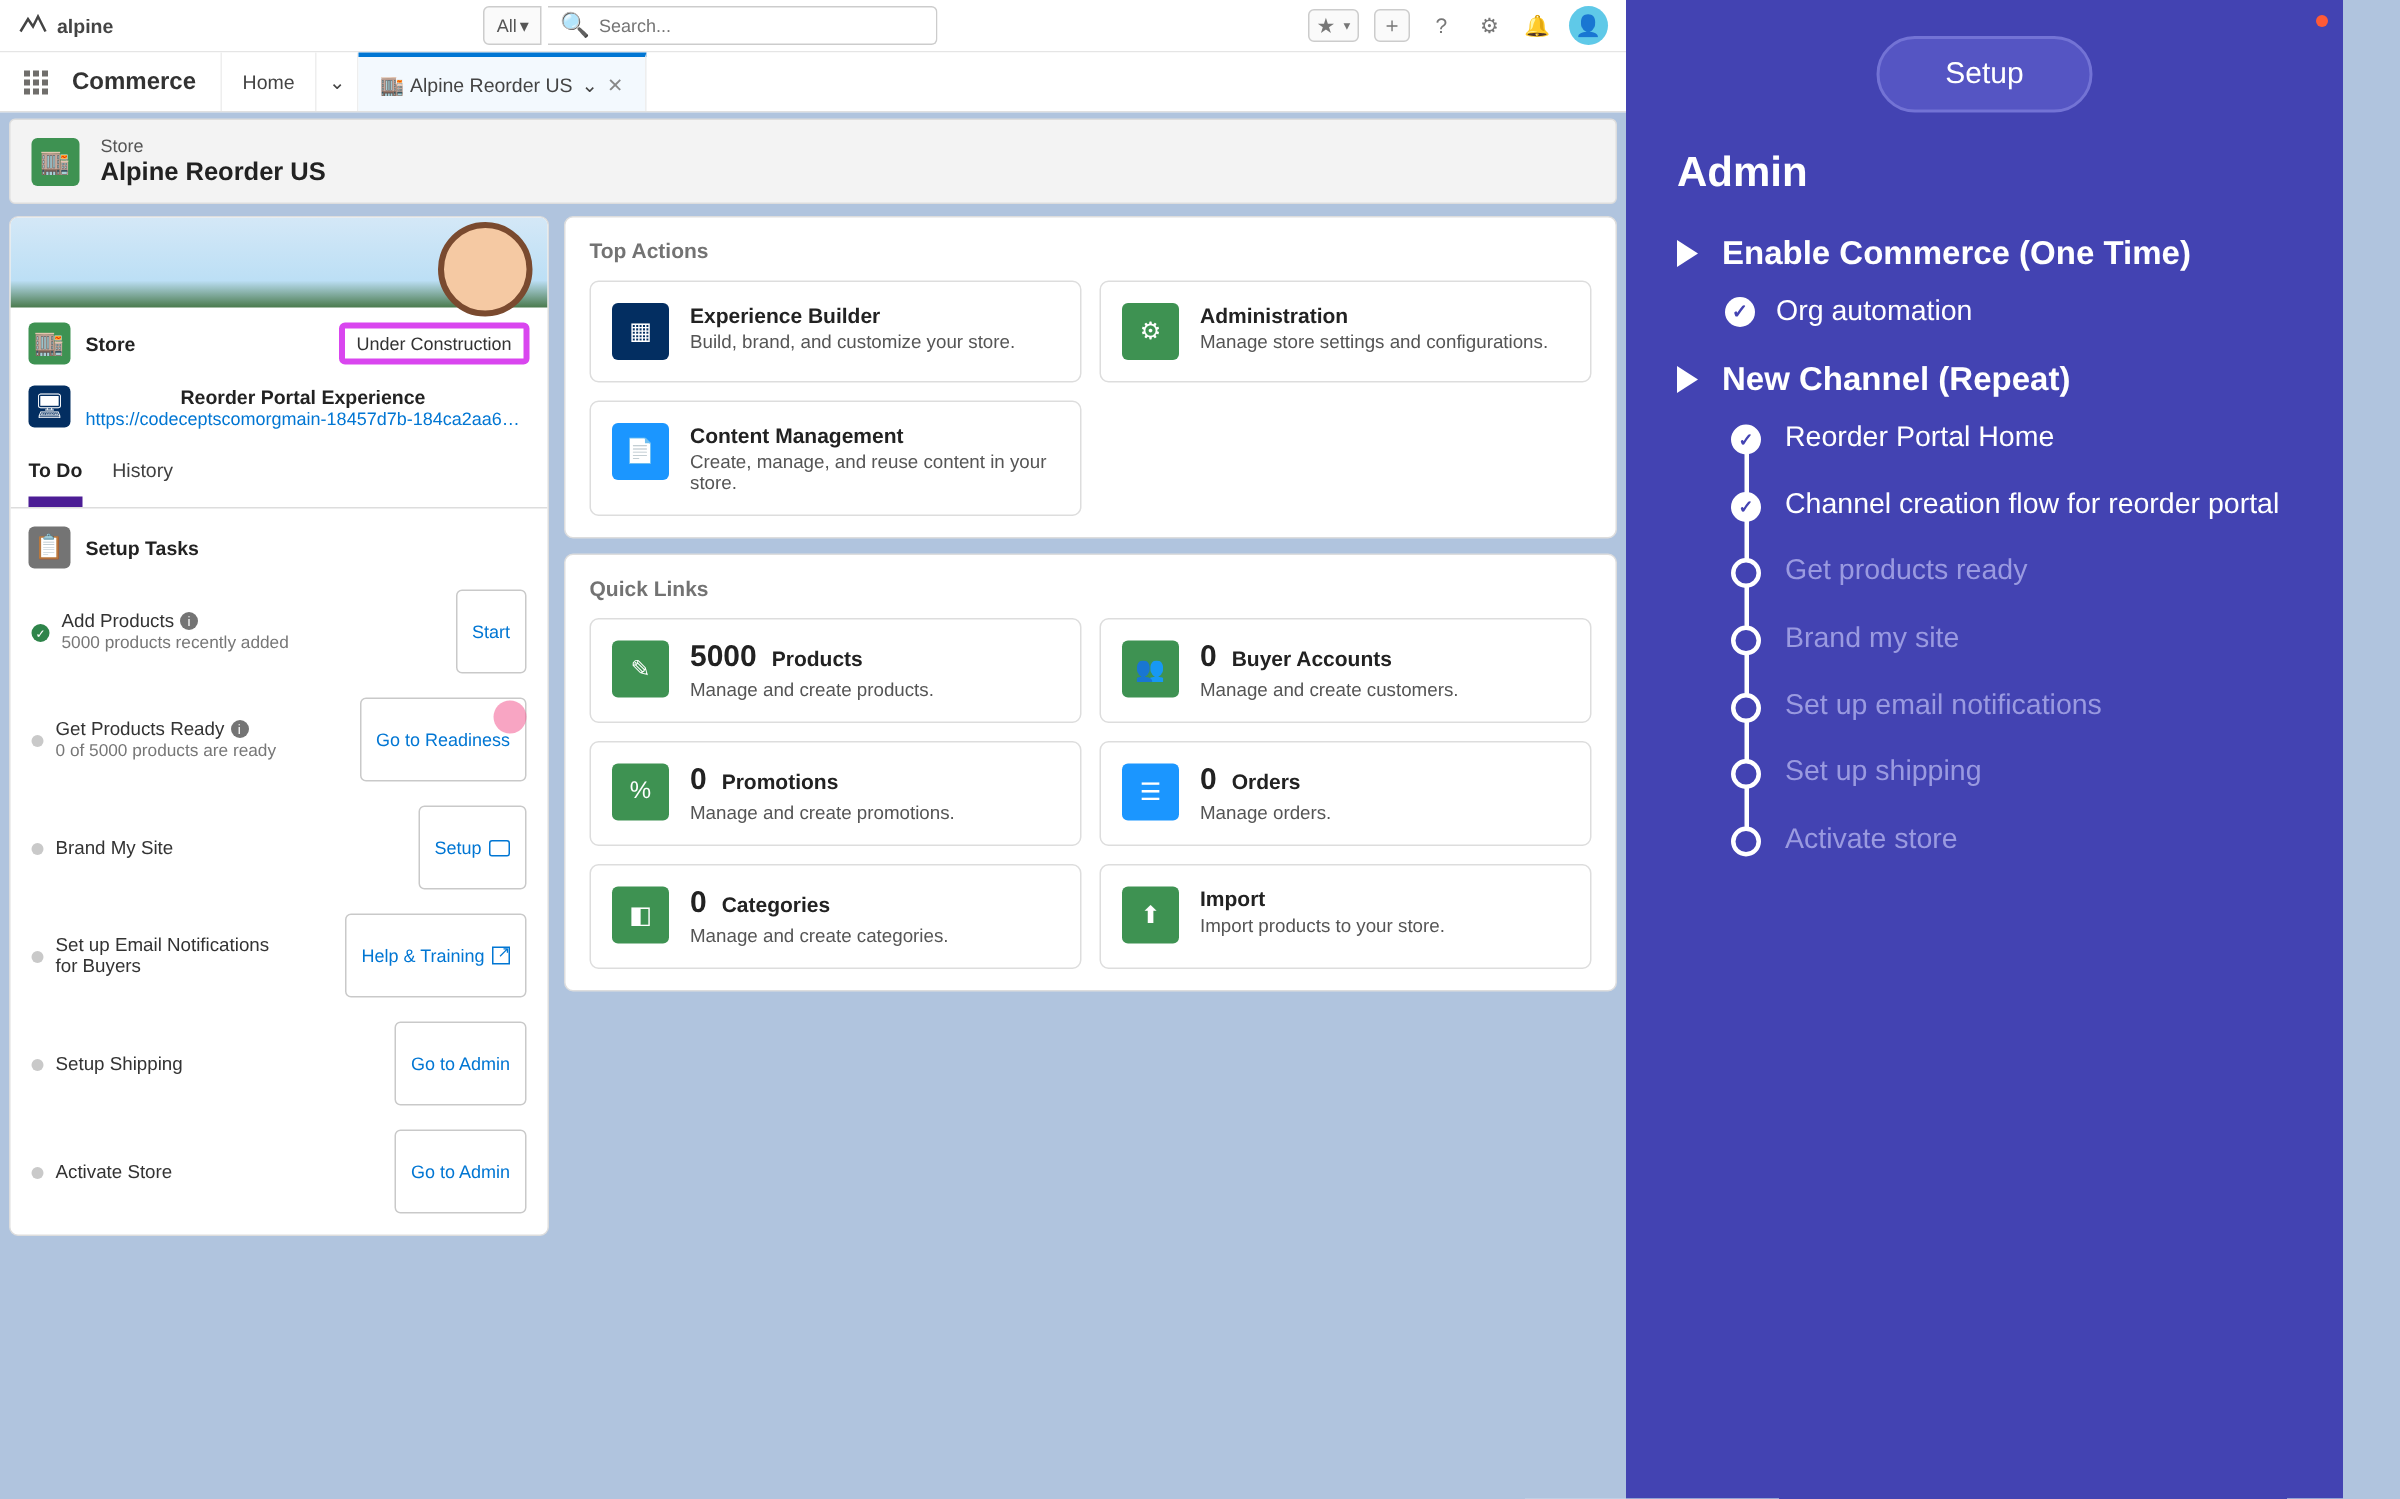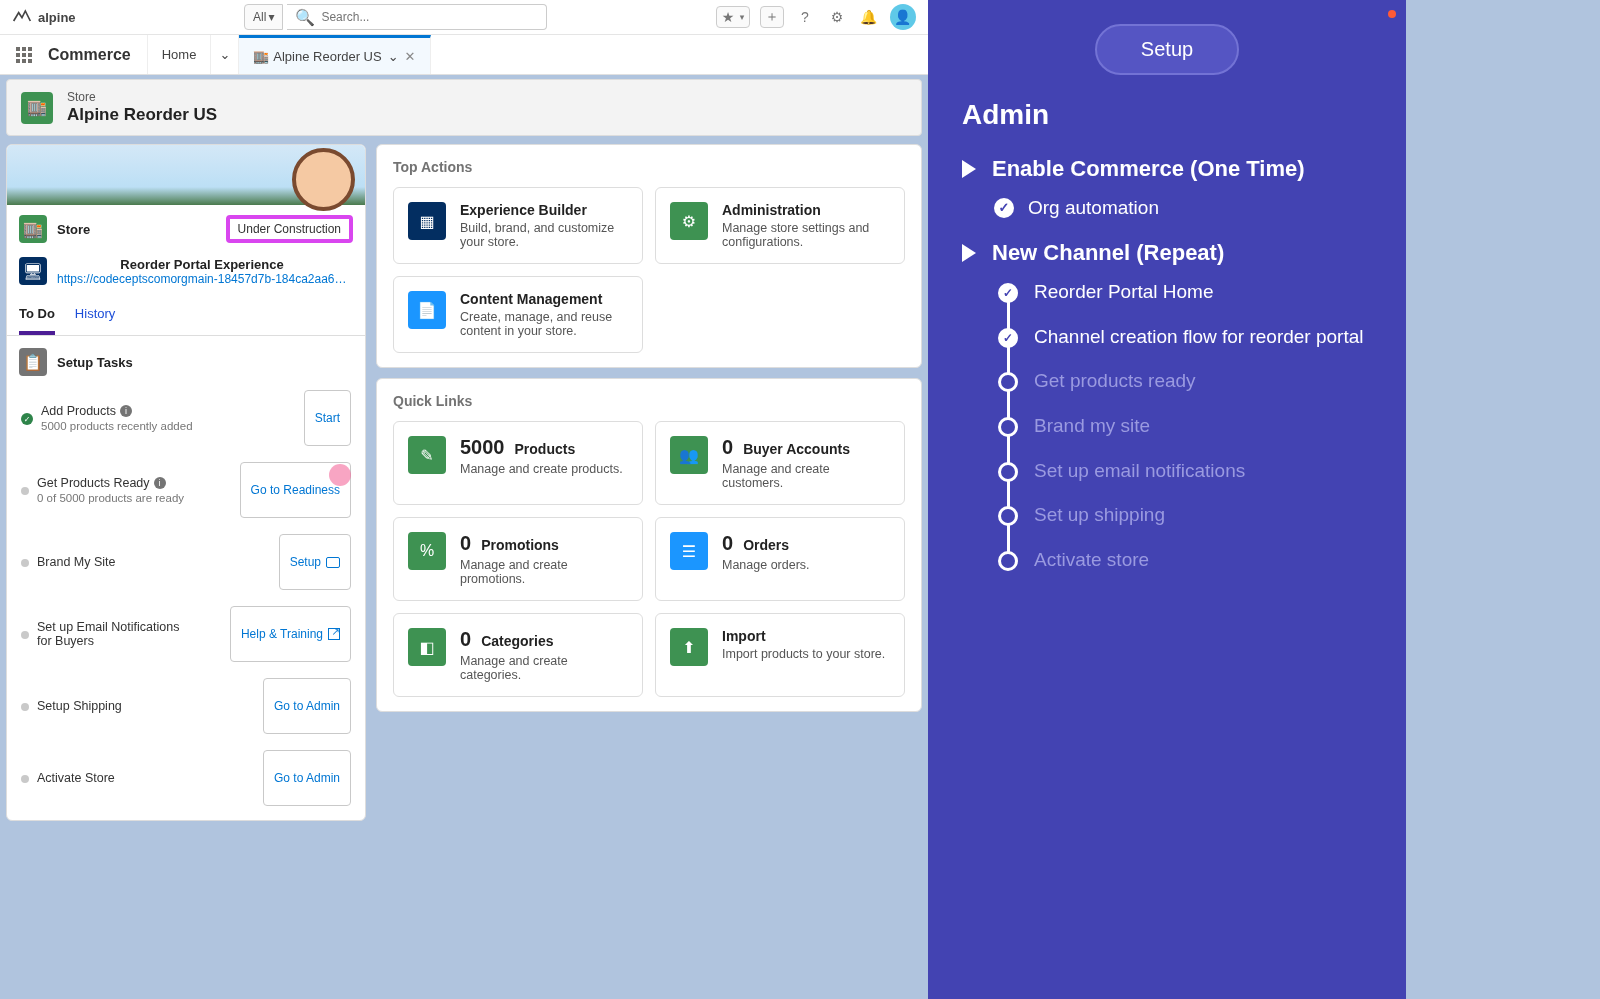--- a/index.html
+++ b/index.html
@@ -1,17 +1,17 @@
 <!DOCTYPE html>
 <html><head>
 <meta charset="utf-8">
 <style>
 * { box-sizing: border-box; margin: 0; padding: 0; }
 body { font-family: -apple-system, BlinkMacSystemFont, "Segoe UI", Arial, sans-serif; background: #b0c4de; display: flex; width: 1600px; height: 999px; overflow: hidden; }
-.app { width: 928px; background: #fff; display: flex; flex-direction: column; }
+.app { width: 1084px; background: #fff; display: flex; flex-direction: column; }
 .topbar { height: 35px; display: flex; align-items: center; padding: 0 12px; border-bottom: 1px solid #e5e5e5; background: #fff; }
 .logo { display: flex; align-items: center; gap: 6px; font-weight: 600; font-size: 13px; color: #444; }
 .logo-icon svg { width: 20px; height: 14px; }
 .search-area { margin: 0 auto; display: flex; align-items: center; gap: 4px; }
 .search-dropdown { border: 1px solid #ccc; border-radius: 4px 0 0 4px; padding: 3px 8px; font-size: 12px; color: #555; background: #fafafa; display: flex; align-items: center; gap: 2px; height: 26px; }
 .search-box { border: 1px solid #ccc; border-left: none; border-radius: 0 4px 4px 0; height: 26px; width: 260px; display: flex; align-items: center; padding: 0 8px; gap: 6px; }
 .search-box input { border: none; outline: none; font-size: 12px; flex: 1; }
 .top-icons { display: flex; gap: 10px; align-items: center; }
 .top-icon { width: 22px; height: 22px; display: flex; align-items: center; justify-content: center; color: #777; cursor: pointer; font-size: 14px;}
 .top-icon.boxed { border: 1px solid #ccc; border-radius: 4px; background: #fafafa; width: 24px; height: 22px;}
@@ -46,22 +46,22 @@
 .ic-green { background: #3e9252; }
 .ic-blue { background: #1b96ff; }
 .ic-navy { background: #032e61; }
 .badge { border: 4px solid #d946ef; border-radius: 4px; padding: 3px 8px; font-size: 12px; font-weight: 500; color: #333; background: #fff; }
 .store-name { font-weight: 600; font-size: 13px; color: #222; }
 .portal-row { padding: 4px 12px 10px; display: flex; gap: 10px; }
 .portal-text .ptitle { font-size: 13px; font-weight: 600; color: #222; text-align: center; }
 .portal-text .purl { font-size: 12px; color: #0176d3; white-space: nowrap; overflow: hidden; text-overflow: ellipsis; max-width: 290px; }
 
 .tabs { display: flex; border-bottom: 1px solid #ddd; padding: 0 12px; gap: 20px; }
-.tab { padding: 10px 0; font-size: 13px; color: #1d4ed8; cursor: pointer; font-weight:500; }
-.tab.active { color: #222; font-weight: 600; border-bottom: 4px solid #4c1d95; }
+.tab { padding: 10px 0; font-size: 13px; color: #404040; cursor: pointer; font-weight:500; }
+.tab.active { color: #222; font-weight: 600; border-bottom: 7px solid #4c1d95; }
 
 .tasks-hd { display: flex; align-items: center; gap: 10px; padding: 12px 12px 6px; }
 .tasks-hd .ic { width: 28px; height:28px; background:#747474; border-radius:4px; display:flex; align-items:center; justify-content:center; color:#fff; }
 .tasks-hd .t { font-weight: 700; font-size: 13px; color:#222;}
 
 .task { display: flex; align-items: center; padding: 8px 14px; gap: 8px; }
 .task .dot { width: 8px; height: 8px; border-radius: 50%; background: #c9c9c9; flex-shrink: 0; margin-top:2px; }
 .task .dot.done { background: #2e844a; width:12px; height:12px; display:flex; align-items:center; justify-content:center; color:#fff; font-size:8px; }
 .task .dot.done::after { content:"✓"; }
 .task .tinfo { flex: 1; }

